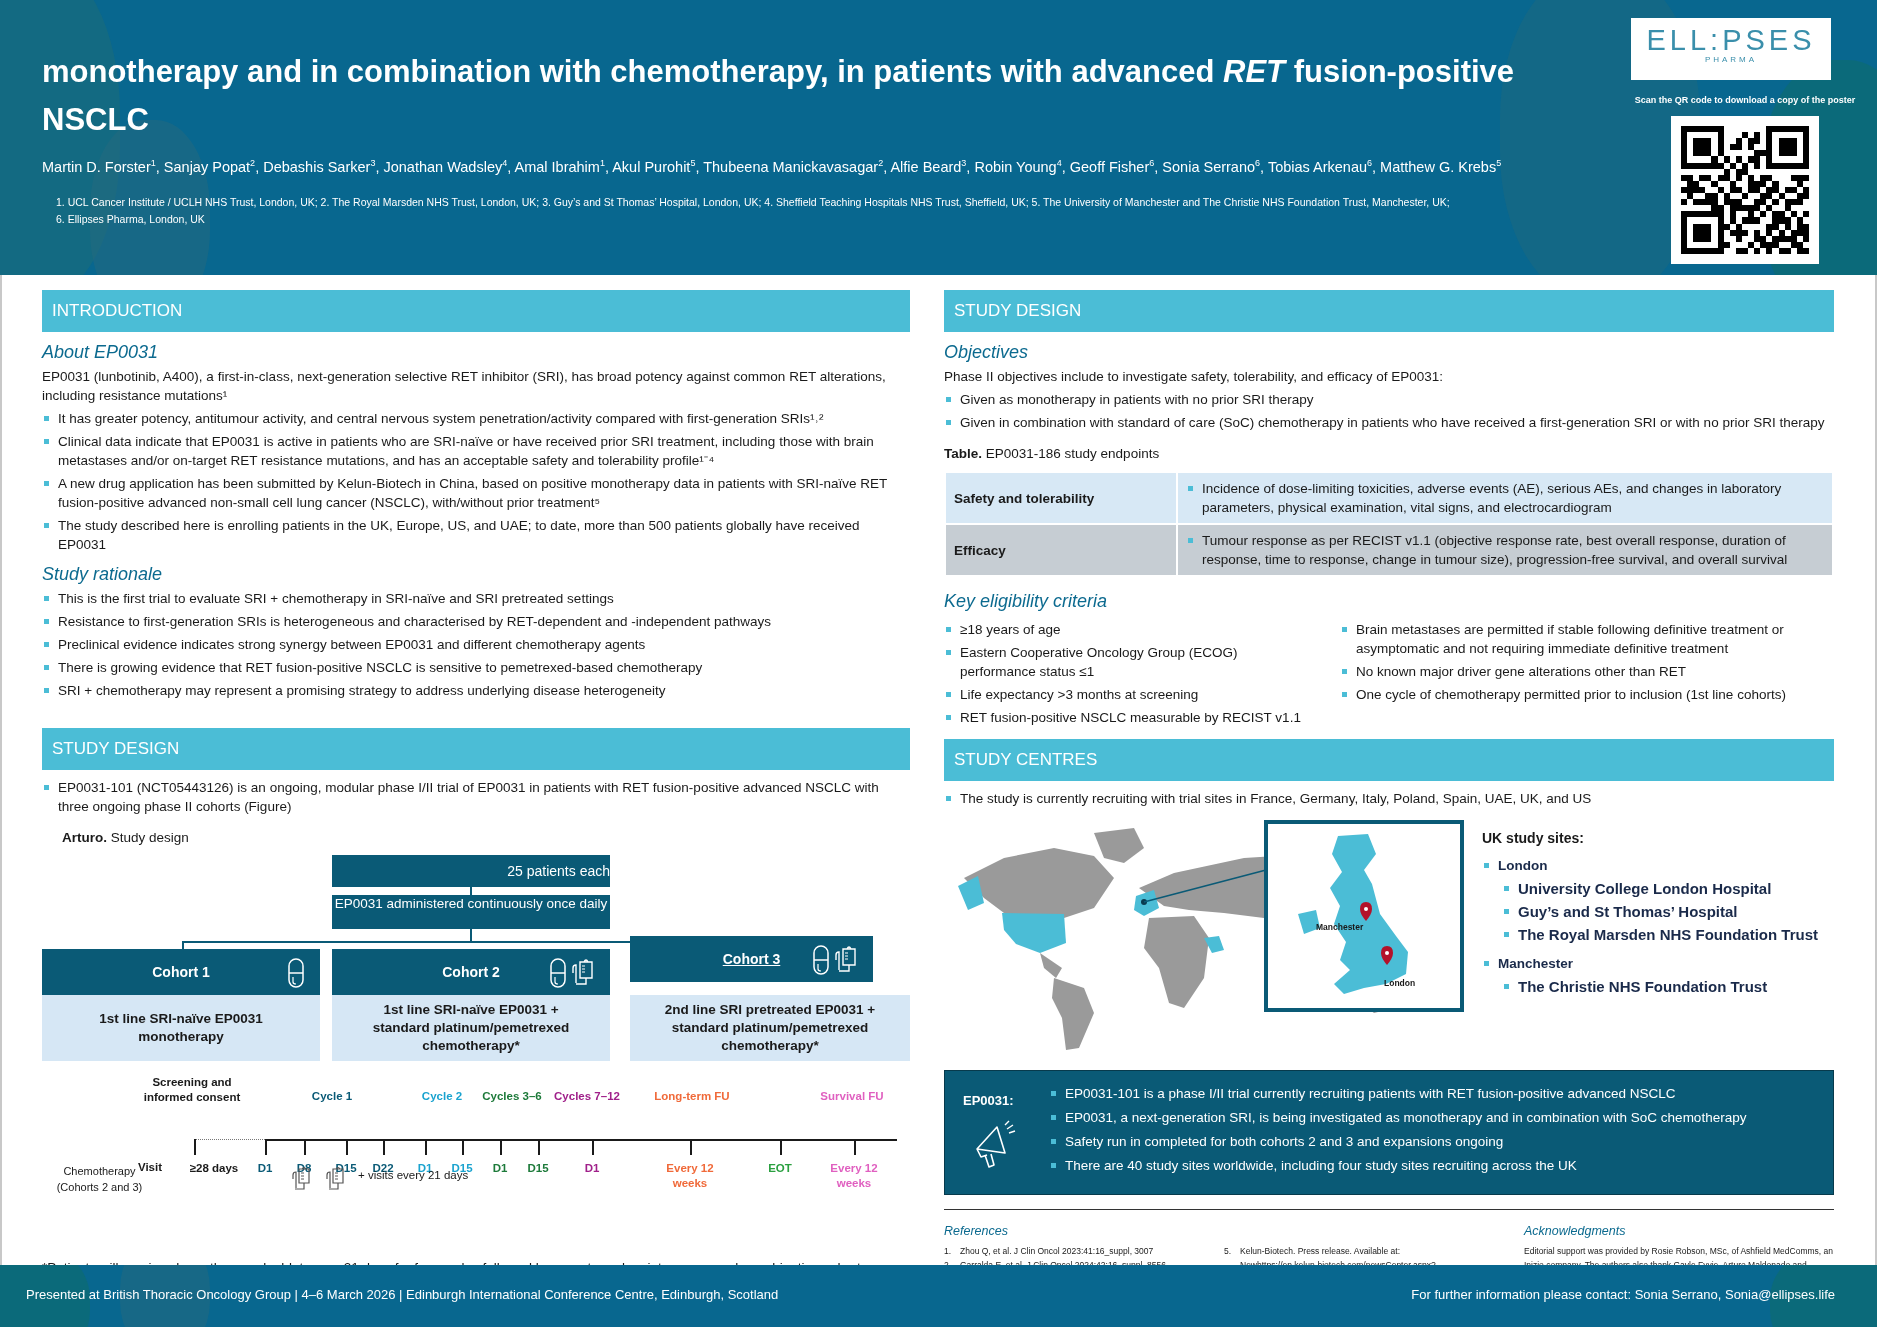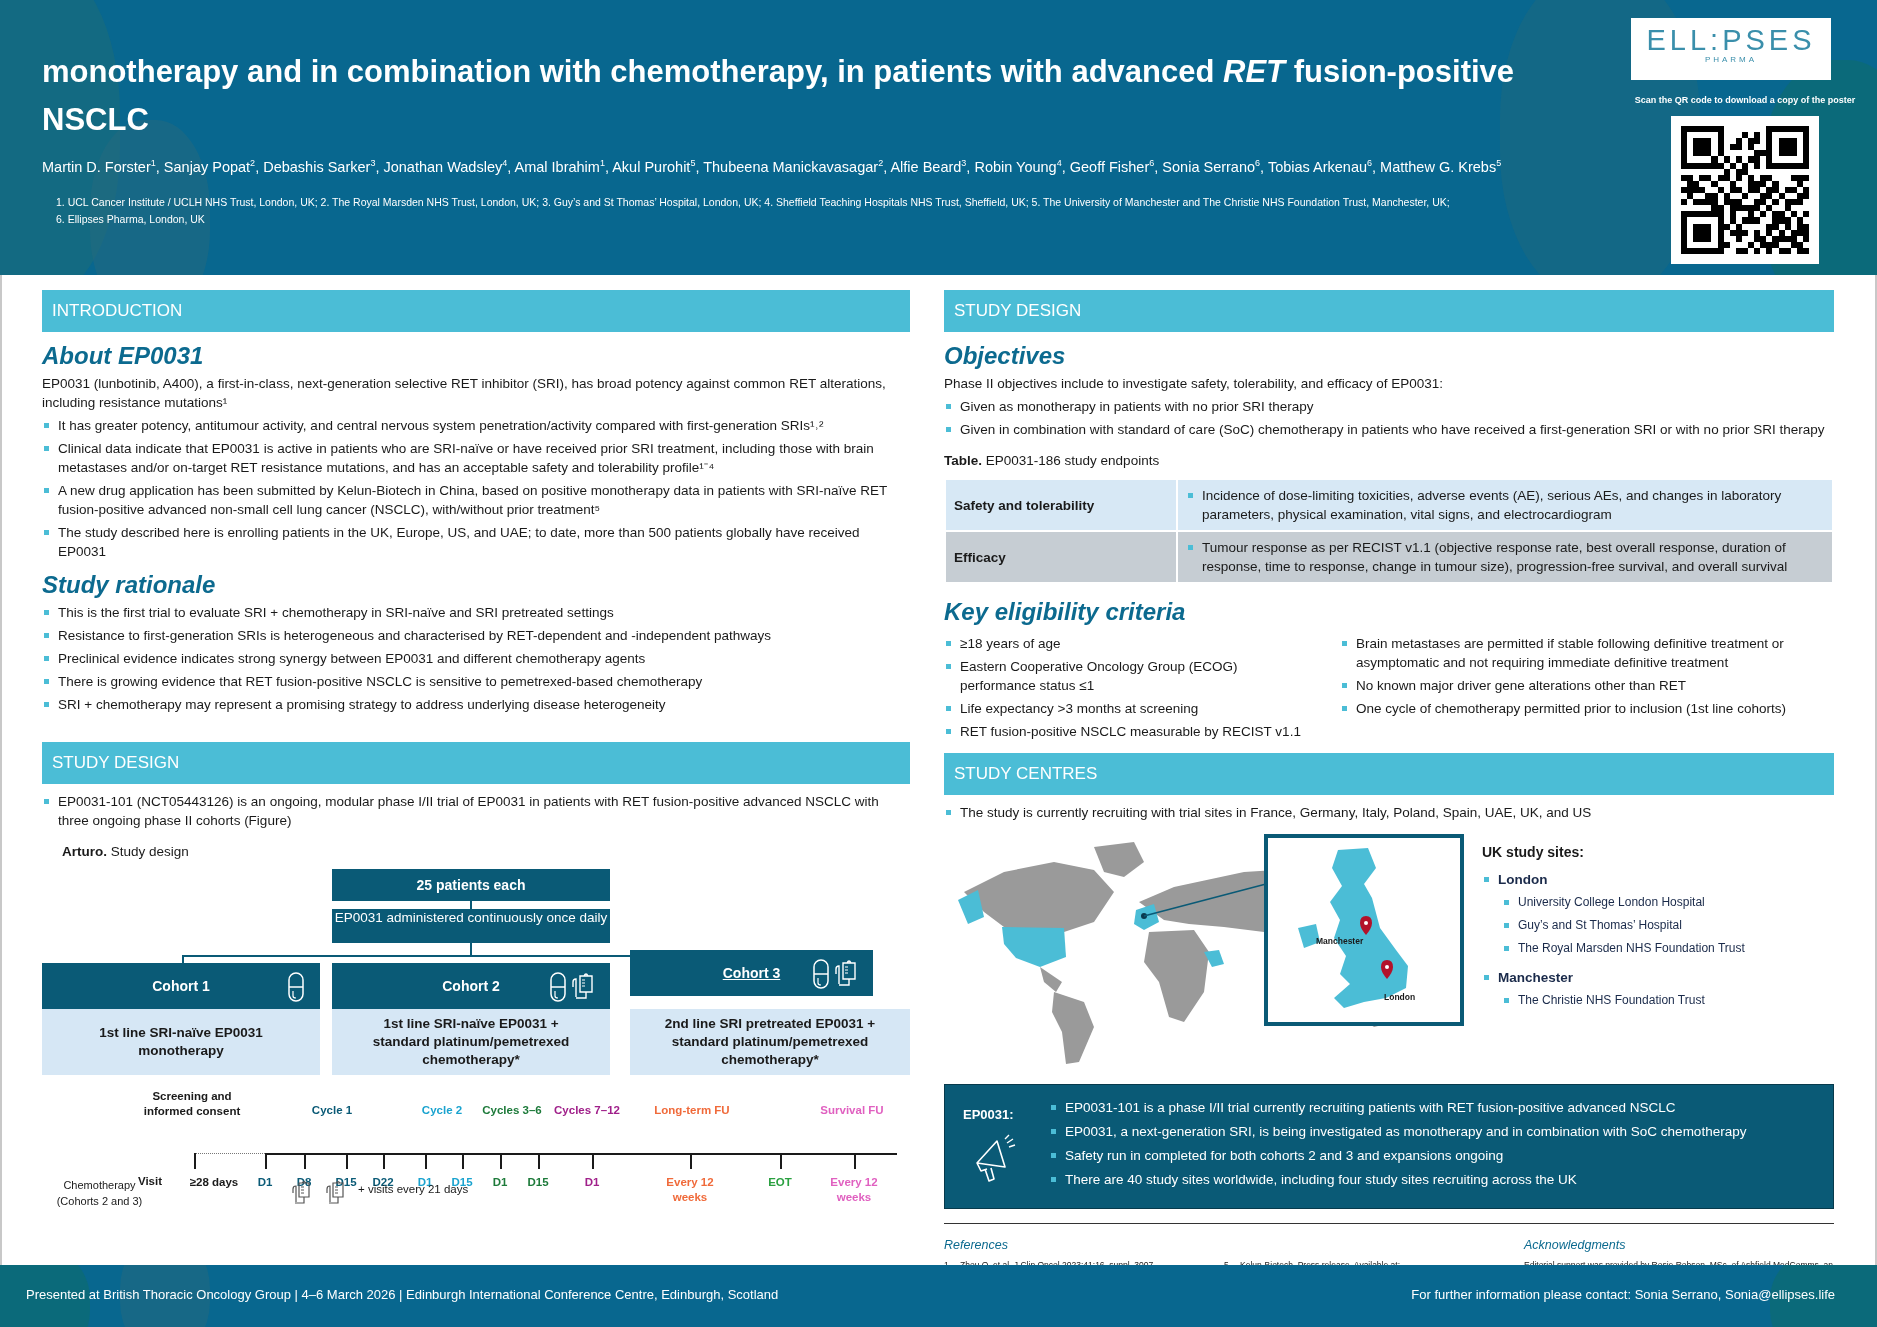--- a/index.html
+++ b/index.html
@@ -23,21 +23,21 @@
   .qr-grid span { display: block; }
 
   
   .col { position: absolute; top: 290px; }
   .col-left { left: 42px; width: 868px; }
   .col-right { left: 944px; width: 890px; }
   .divider-v { position: absolute; left: 0; top: 275px; width: 2px; height: 990px; background: #c8c8c8; }
   .divider-v.r { left: 1875px; }
 
   .section-head { background: #4bbdd6; color: #fff; font-size: 17px; height: 42px; line-height: 42px; padding-left: 10px; }
-  .sub-head { color: #0c6a8f; font-style: italic; font-weight: bold; font-size: 24px; margin: 10px 0 4px 0; }
+  .sub-head { color: #0c6a8f; font-style: italic; font-weight: normal; font-size: 18px; margin: 10px 0 4px 0; }
   p.body { font-size: 13.5px; line-height: 19px; }
   ul.b { list-style: none; }
   ul.b li { position: relative; padding-left: 16px; font-size: 13.5px; line-height: 19px; margin-top: 4px; }
   ul.b li::before { content: ""; position: absolute; left: 2px; top: 7px; width: 5px; height: 5px; background: #4bbdd6; }
   sup { font-size: 8px; }
 
   
   .tbl-caption { font-size: 13.5px; margin: 14px 0 10px 0; }
   table.ep { width: 890px; border-collapse: collapse; }
   table.ep td { border: 2px solid #fff; font-size: 13.5px; line-height: 19px; padding: 6px 8px; vertical-align: middle; }
@@ -59,21 +59,21 @@
   .timeline { position: absolute; left: 0; top: 210px; width: 868px; height: 150px; }
   .tl-lab { position: absolute; font-size: 11.5px; font-weight: bold; text-align: center; white-space: nowrap; }
   .tick { position: absolute; width: 1.5px; height: 16px; background: #1a1a1a; top: 74px; }
 
   .footnote { font-size: 13.5px; line-height: 18.5px; }
 
   
   .map-area { position: relative; width: 890px; height: 240px; margin-top: 10px; }
   .uk-sites h4 { font-size: 14px; font-weight: bold; margin-left: 0; }
   .uk-sites ul.b li { font-size: 13.5px; font-weight: bold; color: #1a2a4a; }
-  .uk-sites ul.sub li { font-size: 12px; font-weight: normal; margin-left: 20px; }
+  .uk-sites ul.sub li { font-size: 15px; font-weight: bold; margin-left: 20px; }
 
   .summary { width: 890px; height: 125px; background: #0a5a76; border: 1px solid #073a4c; margin-top: 12px; position: relative; color: #fff; }
   .summary ul.b li { color: #fff; font-size: 13.5px; margin-top: 5px; }
 
   .refs { display: flex; gap: 20px; margin-top: 14px; border-top: 1px solid #333; padding-top: 14px; }
   .refs h5 { color: #0c6a8f; font-style: italic; font-size: 12.5px; font-weight: normal; margin-bottom: 6px; }
   .refs ol { list-style: none; font-size: 8.5px; line-height: 14px; }
   .refs ol li span.n { display: inline-block; width: 16px; }
   .refs a { color: #1a1a1a; text-decoration: underline; }
   .ack-text { font-size: 8.5px; line-height: 14px; }
@@ -574,21 +574,21 @@
     <li>SRI + chemotherapy may represent a promising strategy to address underlying disease heterogeneity</li>
   </ul>
 
   <div class="section-head" style="margin-top:28px;">STUDY DESIGN</div>
   <ul class="b" style="margin-top:8px;">
     <li>EP0031-101 (NCT05443126) is an ongoing, modular phase I/II trial of EP0031 in patients with RET fusion-positive advanced NSCLC with three ongoing phase II cohorts (Figure)</li>
   </ul>
   <div class="fig-caption"><b>Arturo.</b><span> Study design</span></div>
 
   <div class="diagram">
-    <div class="box-dark" style="left:290px;top:0;width:278px;height:32px;line-height:32px;font-weight:bold;">25 patients each</div>
+    <div class="box-dark" style="left:290px;top:0;width:278px;height:32px;line-height:32px;font-weight:normal;text-align:right;">25 patients each</div>
     <div class="conn" style="left:428px;top:32px;width:1.5px;height:8px;"></div>
     <div class="box-dark" style="left:290px;top:40px;width:278px;height:34px;padding-top:1px;line-height:16px;font-size:13.5px;">EP0031 administered continuously once daily</div>
     <div class="conn" style="left:428px;top:74px;width:1.5px;height:12px;"></div>
     <div class="conn" style="left:140px;top:86px;width:590px;height:1.5px;"></div>
     <div class="conn" style="left:140px;top:86px;width:1.5px;height:8px;"></div>
     <div class="conn" style="left:730px;top:86px;width:1.5px;height:8px;"></div>
 
     <div id="cohorts">
         <div class="box-dark" style="left: 0px; top: 94px; width: 278px; height: 46px; line-height: 46px; font-weight: bold;"><span>Cohort 1</span><span class="cohort-icon">
             <svg width="20" height="32" viewBox="0 0 20 32">

